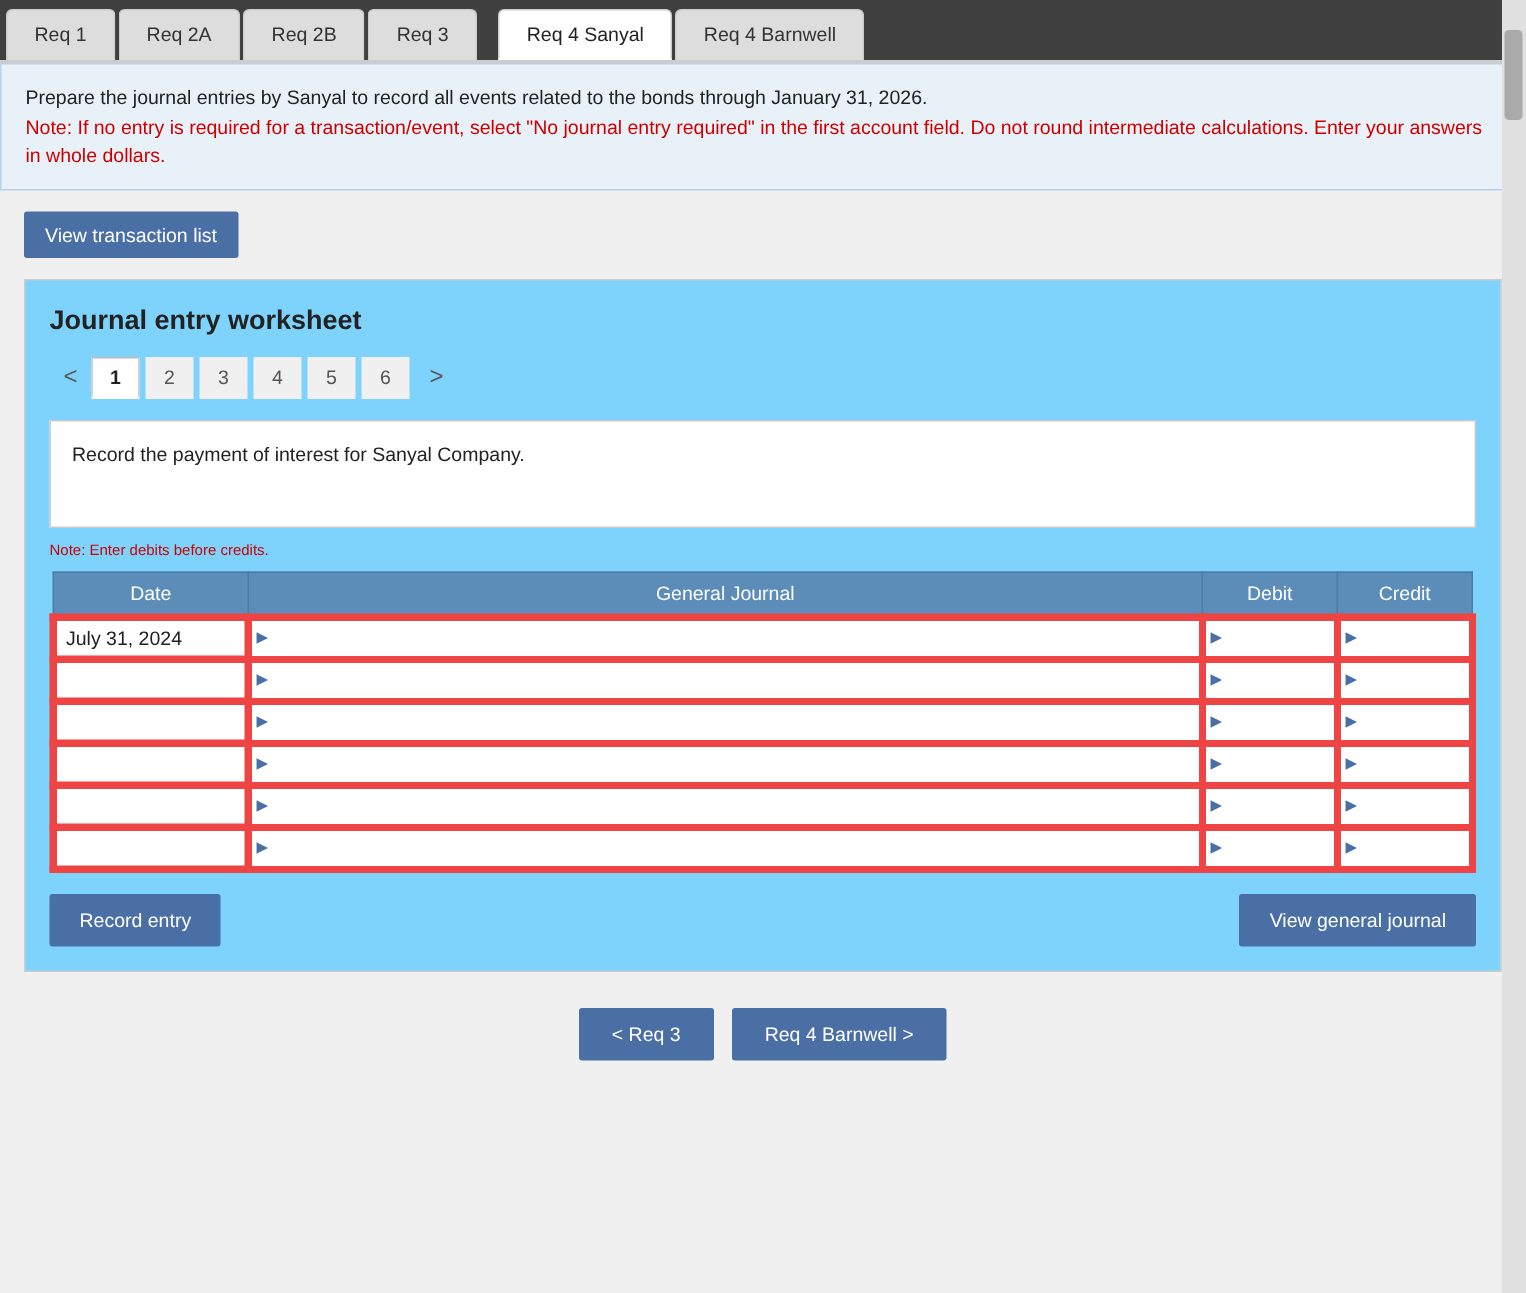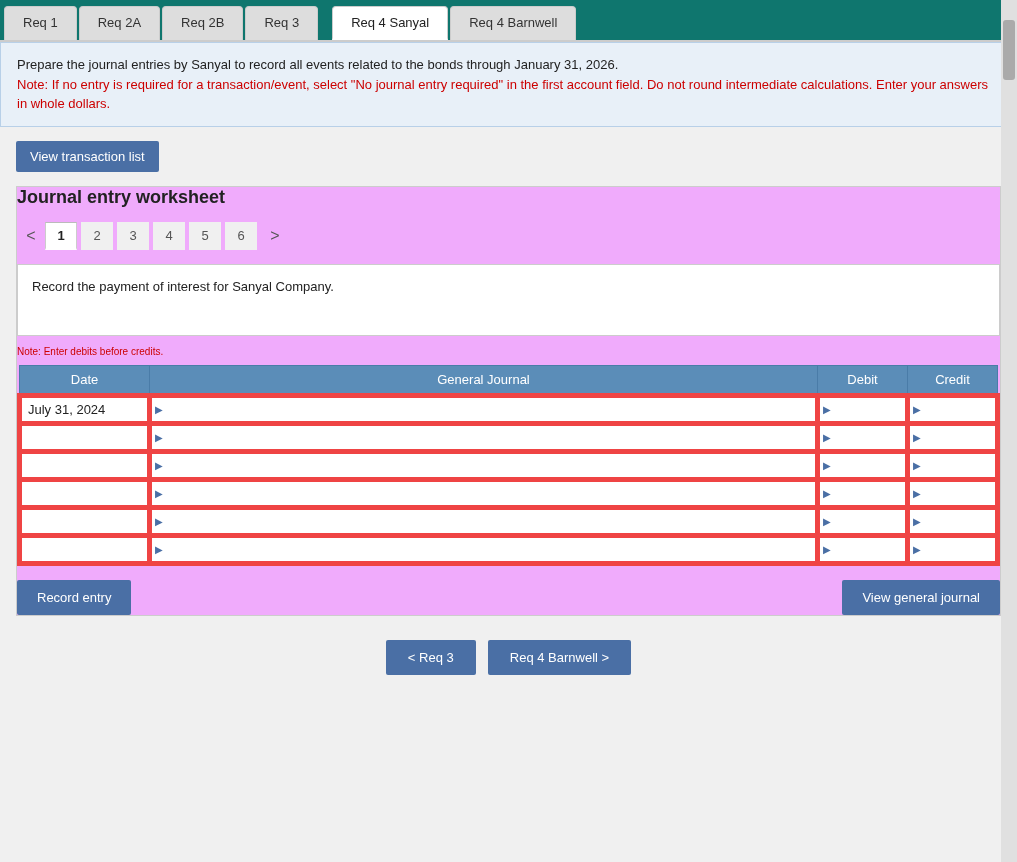--- a/index.html
+++ b/index.html
@@ -6,21 +6,21 @@
     body {
       font-family: Arial, sans-serif;
       font-size: 14px;
       background: #f0f0f0;
       color: #222;
     }
 
     
     .tabs-bar {
       display: flex;
-      background: #0f766e;
+      background: #404040;
       border-bottom: 2px solid #ccc;
       padding-top: 6px;
       padding-left: 4px;
     }
     .tab {
       padding: 8px 18px;
       border: 1px solid #ccc;
       border-bottom: none;
       background: #ddd;
       cursor: pointer;
@@ -59,22 +59,23 @@
       padding: 8px 14px;
       border: none;
       cursor: pointer;
       font-size: 13px;
       border-radius: 2px;
     }
 
     
     .worksheet {
       margin: 0 16px 16px 16px;
-      background: #f0abfc;
+      background: #7dd3fc;
       border: 1px solid #ccc;
+      padding: 16px;
     }
     .worksheet-title {
       font-size: 18px;
       font-weight: bold;
       margin-bottom: 14px;
     }
 
     
     .pagination {
       display: flex;

